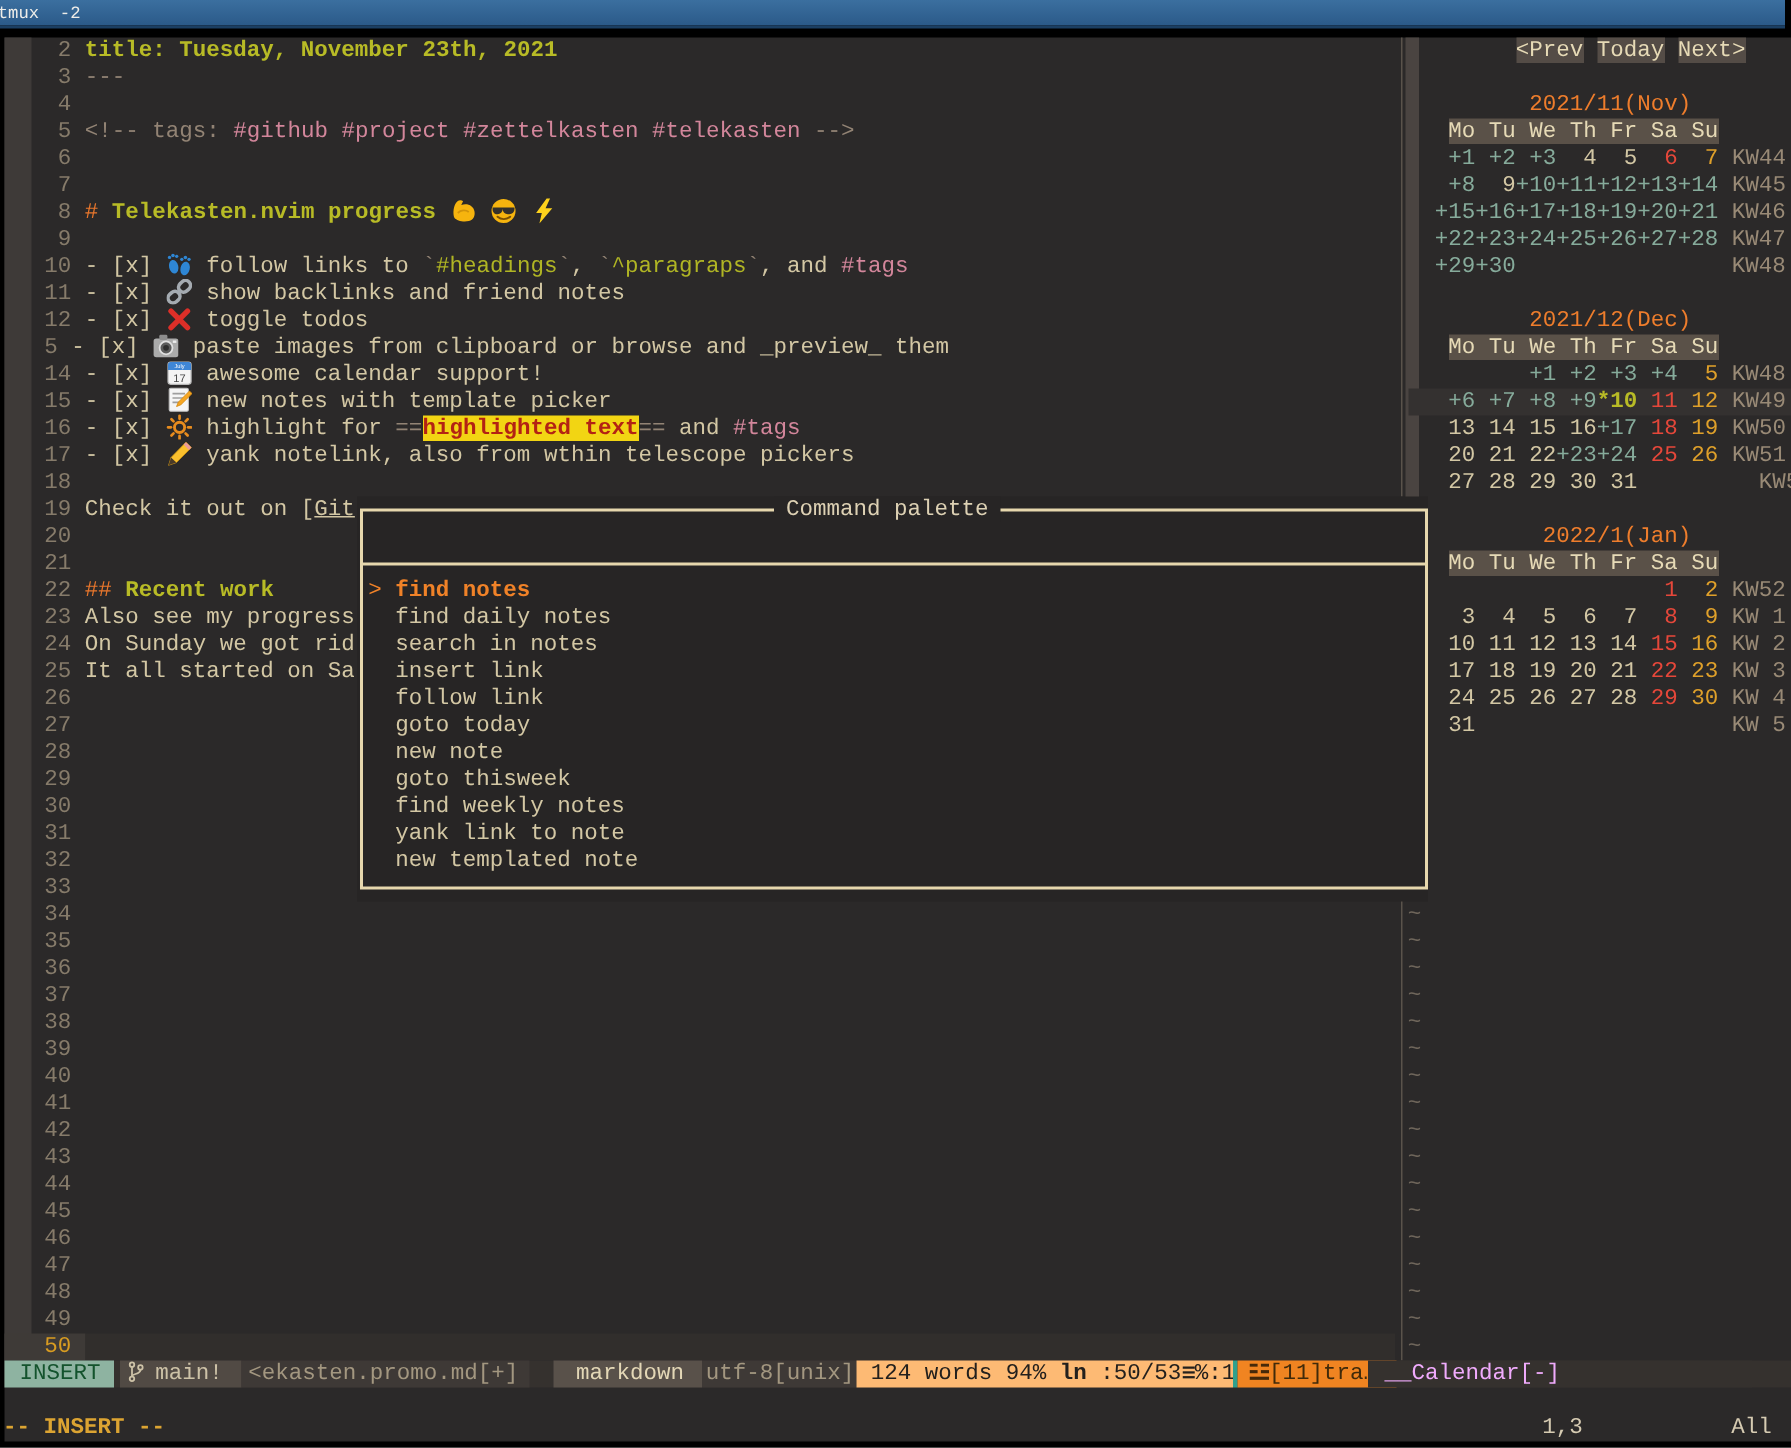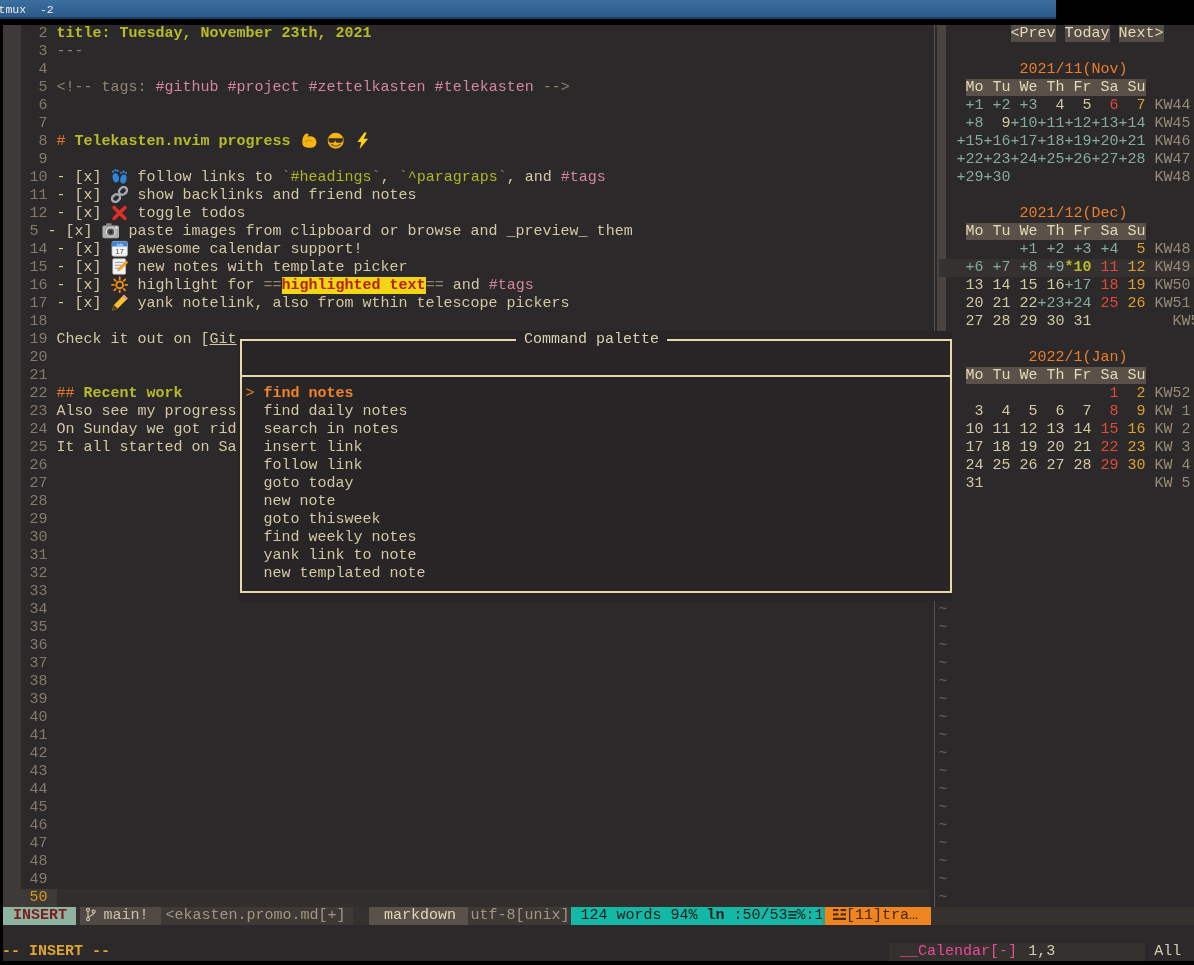--- a/index.html
+++ b/index.html
@@ -1,19 +1,19 @@
 <!DOCTYPE html>
 <html><head><meta charset="utf-8"><style>
 html,body{margin:0;padding:0}
 #page{position:relative;width:1194px;height:965px;background:#000;overflow:hidden}
 #page *{box-sizing:border-box}
 pre.t{position:absolute;margin:0;font:15px/18px "Liberation Mono",monospace;color:#d3c7a4;white-space:pre}
 .e{display:inline-block;width:18px;height:1px;position:relative}
 .e svg{position:absolute;left:0.5px;bottom:-3.5px}
-#tbar{position:absolute;left:0;top:0;width:1056px;height:18.5px;background:linear-gradient(#3b6f9f,#2b5a89);border-bottom:2px solid #1b3f63}
+#tbar{position:absolute;left:0;top:0;width:1190px;height:18.5px;background:linear-gradient(#3b6f9f,#2b5a89);border-bottom:2px solid #1b3f63}
 #tbar pre{position:absolute;left:-1.5px;top:1.5px;margin:0;font:11.5px/15px "Liberation Mono",monospace;color:#eeede9}
 #term{position:absolute;left:2.5px;top:24.5px;width:1191.5px;height:936.5px;background:#2b2929}
 .num{color:#867b6a}.numc{color:#d79b21}
 .lim{color:#b8bb26}.gry{color:#928374}.pnk{color:#d3869b}.org{color:#e8762c}.grn{color:#b0b524}
 .hlt{background:#f2d513;color:#b32214}
 .lnk{text-decoration:underline}
 .tl{color:#86ab9b}.rd{color:#e5473a}.yl{color:#dfa02a}.kw{color:#998a76}
 .mon{color:#ee7d2c}.lm2{color:#b8bb26}
 .hd{background:#5a5148;color:#e6dab6}
 .btn{background:#544c46;color:#e6dab6}
@@ -218,48 +218,48 @@
   search in notes
   insert link
   follow link
   goto today
   new note
   goto thisweek
   find weekly notes
   yank link to note
   new templated note</pre>
 <div class="sbar"></div>
-    <div class="sg" style="left:2.5px;width:73px;background:#8eb3a1;color:#7f1d1d;font-weight:bold;"><span style="margin-left:10.5px">INSERT</span></div>
+    <div class="sg" style="left:2.5px;width:73px;background:#8eb3a1;color:#14532d;font-weight:normal;"><span style="margin-left:10.5px">INSERT</span></div>
     <div class="sg" style="left:79.5px;width:81px;background:#514a44;color:#cdc2a7;"><span style="margin-left:5px"><svg width="11" height="15" viewBox="0 0 11 15" style="vertical-align:-3px">
           <g fill="none" stroke="#cdc2a7" stroke-width="1.2">
             <circle cx="3" cy="2.8" r="1.5"></circle>
             <circle cx="3" cy="12.2" r="1.5"></circle>
             <circle cx="8.6" cy="4.6" r="1.5"></circle>
             <path d="M3 4.3v6.4"></path>
             <path d="M8.6 6.1c0 3.4-5.6 2.4-5.6 4.6"></path>
           </g>
         </svg><span style="margin-left:8px">main!</span></span></div>
     <div class="sg" style="left:160.5px;width:192px;background:#3e3936;color:#a39780;"><span style="margin-left:5px">&lt;ekasten.promo.md[+]</span></div>
     <div class="sg" style="left:368.5px;width:99px;background:#59514a;color:#e3d7b6;"><span style="margin-left:15.5px">markdown</span></div>
     <div class="sg" style="left:467.5px;width:103px;background:#3e3936;color:#a39780;"><span style="margin-left:3px">utf-8[unix]</span></div>
-    <div class="sg" style="left:570.5px;width:251px;background:#14b8a6;color:#23201d;"><span style="margin-left:10px">124 words 94% <b>ln</b> :50/53<svg width="9" height="12" viewBox="0 0 9 12" style="vertical-align:-2px">
+    <div class="sg" style="left:570.5px;width:251px;background:#fdba74;color:#23201d;"><span style="margin-left:10px">124 words 94% <b>ln</b> :50/53<svg width="9" height="12" viewBox="0 0 9 12" style="vertical-align:-2px">
           <g fill="#23201d">
             <rect x="0.5" y="2" width="8" height="1.5"></rect>
             <rect x="0.5" y="5.2" width="8" height="1.5"></rect>
             <rect x="0.5" y="8.4" width="8" height="1.5"></rect>
           </g>
         </svg>%:1</span></div>
     <div class="sg" style="left:821.5px;width:3.5px;background:#2fa08c"></div>
     <div class="sg" style="left:825px;width:105.5px;background:#f08421;color:#402a0a;"><span style="margin-left:8px"><svg width="13" height="11" viewBox="0 0 13 11" style="vertical-align:-1px">
           <g fill="#45290a">
             <rect x="0" y="0" width="5.4" height="2.1"></rect>
             <rect x="7.6" y="0" width="5.4" height="2.1"></rect>
             <rect x="0" y="4.4" width="5.4" height="2.1"></rect>
             <rect x="7.6" y="4.4" width="5.4" height="2.1"></rect>
             <rect x="0" y="8.8" width="13" height="2.1"></rect>
           </g>
         </svg><span style="margin-left:0">[11]tra…</span></span></div>
-    <div class="sg" style="left:889px;width:255.5px;background:#35312e;color:#ec4899;margin-top:36px;"><span style="margin-left:11px">__Calendar[-]</span></div>
+    <div class="sg" style="left:912px;width:255.5px;background:#35312e;color:#f0abfc;"><span style="margin-left:11px">__Calendar[-]</span></div>
 <pre class="t" style="left:2px;top:943px;color:#d6cbb2"><b class="gold">-- INSERT --</b>                                                                                                      1,3           All</pre>
 <div id="tbar">
       <pre>tmux  -2</pre>
     </div>
 </div>
 
 </body></html>

